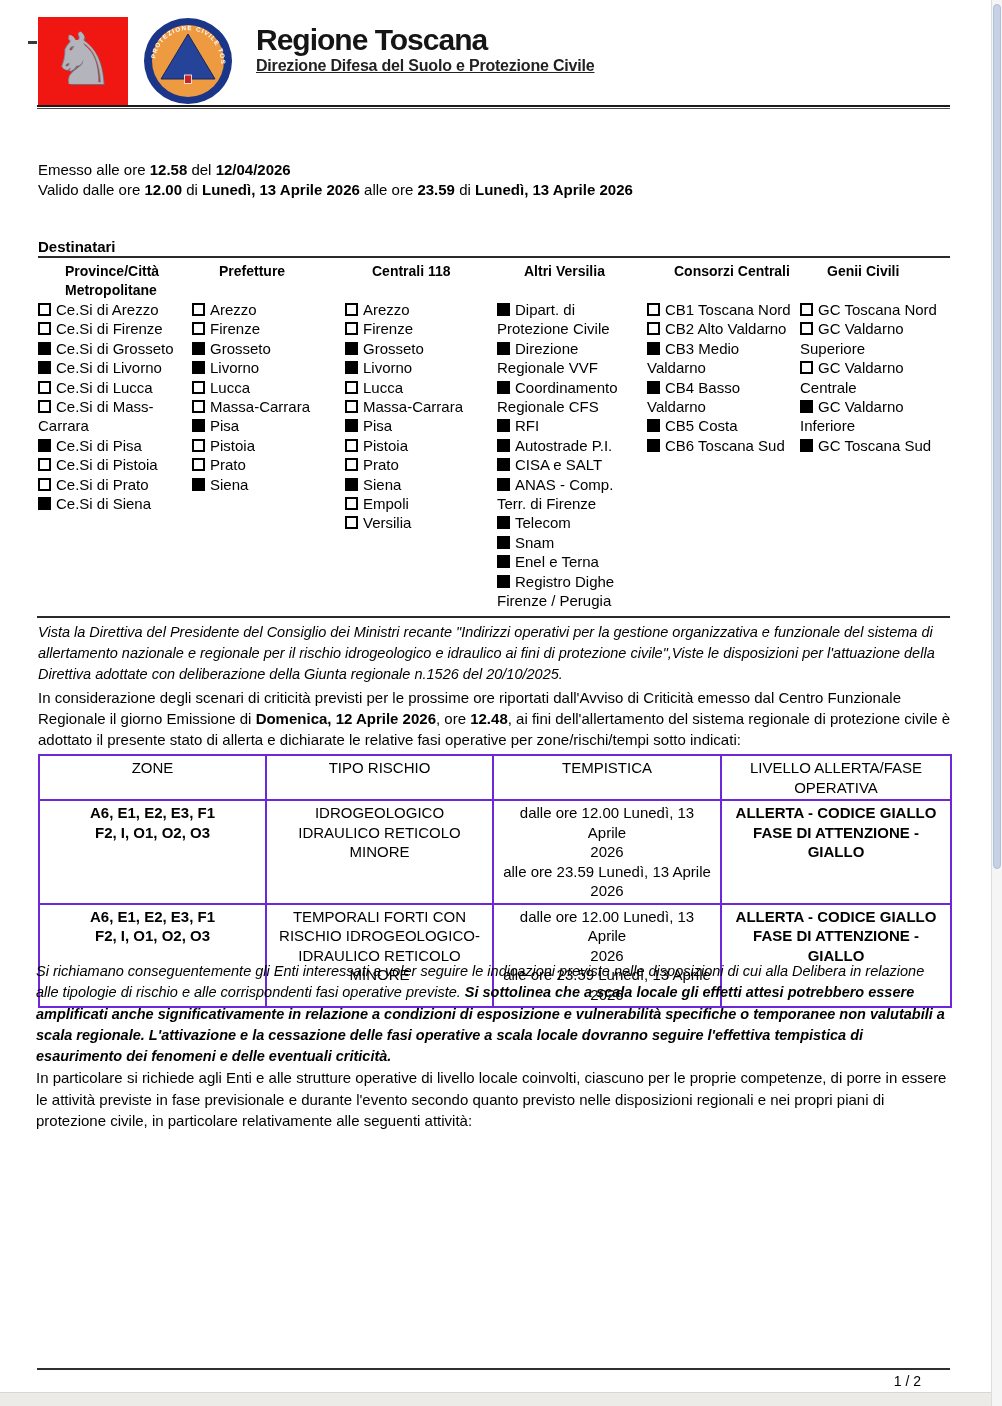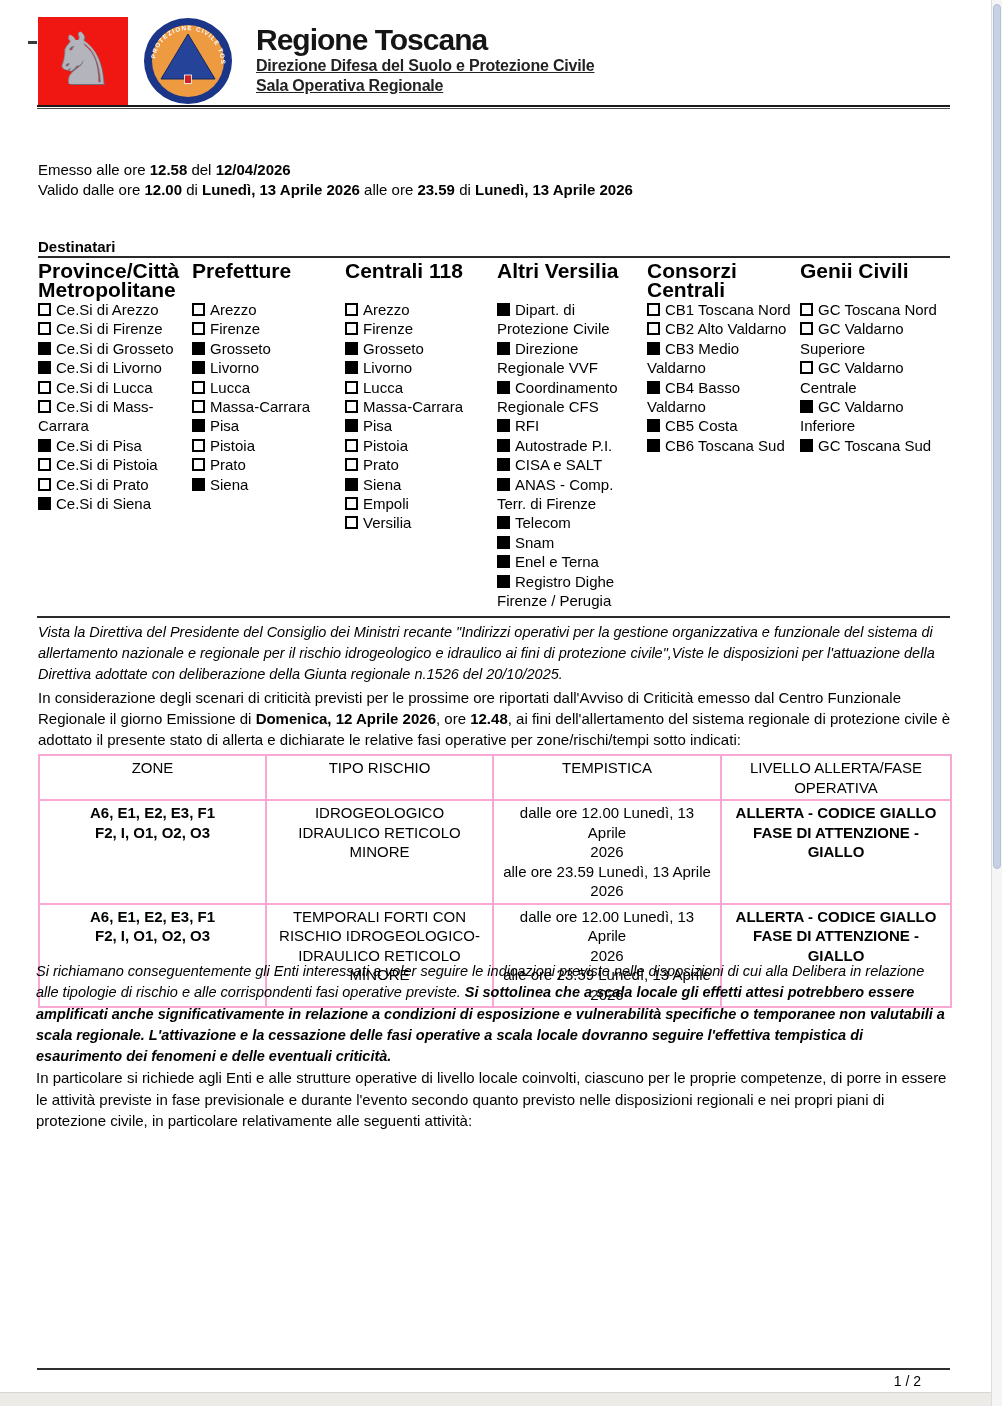--- a/index.html
+++ b/index.html
@@ -69,22 +69,23 @@
   .dest-rule { border-top: 2px solid #2a2a2a; margin-top: 1px; }
   .dest-cols { display: flex; margin-top: 4px; }
   .dest-col { padding-right: 6px; }
   .dest-col:nth-child(1) { width: 154px; }
   .dest-col:nth-child(2) { width: 153px; }
   .dest-col:nth-child(3) { width: 152px; }
   .dest-col:nth-child(4) { width: 150px; }
   .dest-col:nth-child(5) { width: 153px; }
   .dest-col:nth-child(6) { width: 150px; }
   .dest-col-header {
-    font-size: 21px; font-weight: bold; line-height: 18.5px;
+    font-size: 14px; font-weight: bold; line-height: 18.5px;
     min-height: 38px;
+    margin-left: 27px;
   }
   .dest-item {
     font-size: 15px; line-height: 19.4px;
     white-space: pre-line;
   }
   .cb {
     display: inline-block; width: 13px; height: 13px;
     border: 2px solid #000; background: #fff;
     margin-right: 5px; vertical-align: -1px;
   }
@@ -104,21 +105,21 @@
     font-size: 15px; line-height: 21px;
   }
   .considerazione b { font-weight: bold; }
 
   
   .alert-table {
     position: absolute; left: 38px; top: 754px; width: 912px;
     border-collapse: collapse; table-layout: fixed;
   }
   .alert-table th, .alert-table td {
-    border: 2px solid #f9a8d4;
+    border: 2px solid #6d28d9;
     font-size: 15px; line-height: 19.5px;
     text-align: center; vertical-align: top;
     padding: 2px 6px;
     white-space: pre-line;
   }
   .alert-table th { font-weight: normal; height: 40px; }
   .alert-table col.c1 { width: 227px; }
   .alert-table col.c2 { width: 227px; }
   .alert-table col.c3 { width: 228px; }
   .alert-table col.c4 { width: 230px; }
@@ -173,21 +174,20 @@
       <path id="arcTop" d="M 12 46 A 33 33 0 1 1 78 46" fill="none"></path>
       <text font-size="6.2" font-weight="bold" fill="#ffffff" letter-spacing="1.2">
         <textPath href="#arcTop" startOffset="4%">PROTEZIONE CIVILE TOSCANA</textPath>
       </text>
       <path d="M45 17 L72 62 L18 62 Z" fill="#26439a" stroke="#13265e" stroke-width="1"></path>
       <rect x="41.5" y="58" width="7" height="8.5" fill="#cc2222" stroke="#ffffff" stroke-width="0.8"></rect>
     </svg>
     <div class="masthead-text">
       <div class="org-title">Regione Toscana</div>
       <div class="org-sub">Direzione Difesa del Suolo e Protezione Civile</div>
-      <div class="org-sub">Sala Operativa Regionale</div>
     </div>
   </div>
 
   <div class="header-rule"></div>
 
 
   <div class="meta-line emesso"><span>Emesso alle ore </span><b>12.58</b><span> del </span><b>12/04/2026</b></div>
 
   <div class="meta-line valido"><span>Valido dalle ore </span><b>12.00</b><span> di </span><b>Lunedì, 13 Aprile 2026</b><span> alle ore </span><b>23.59</b><span> di </span><b>Lunedì, 13 Aprile 2026</b></div>
 

